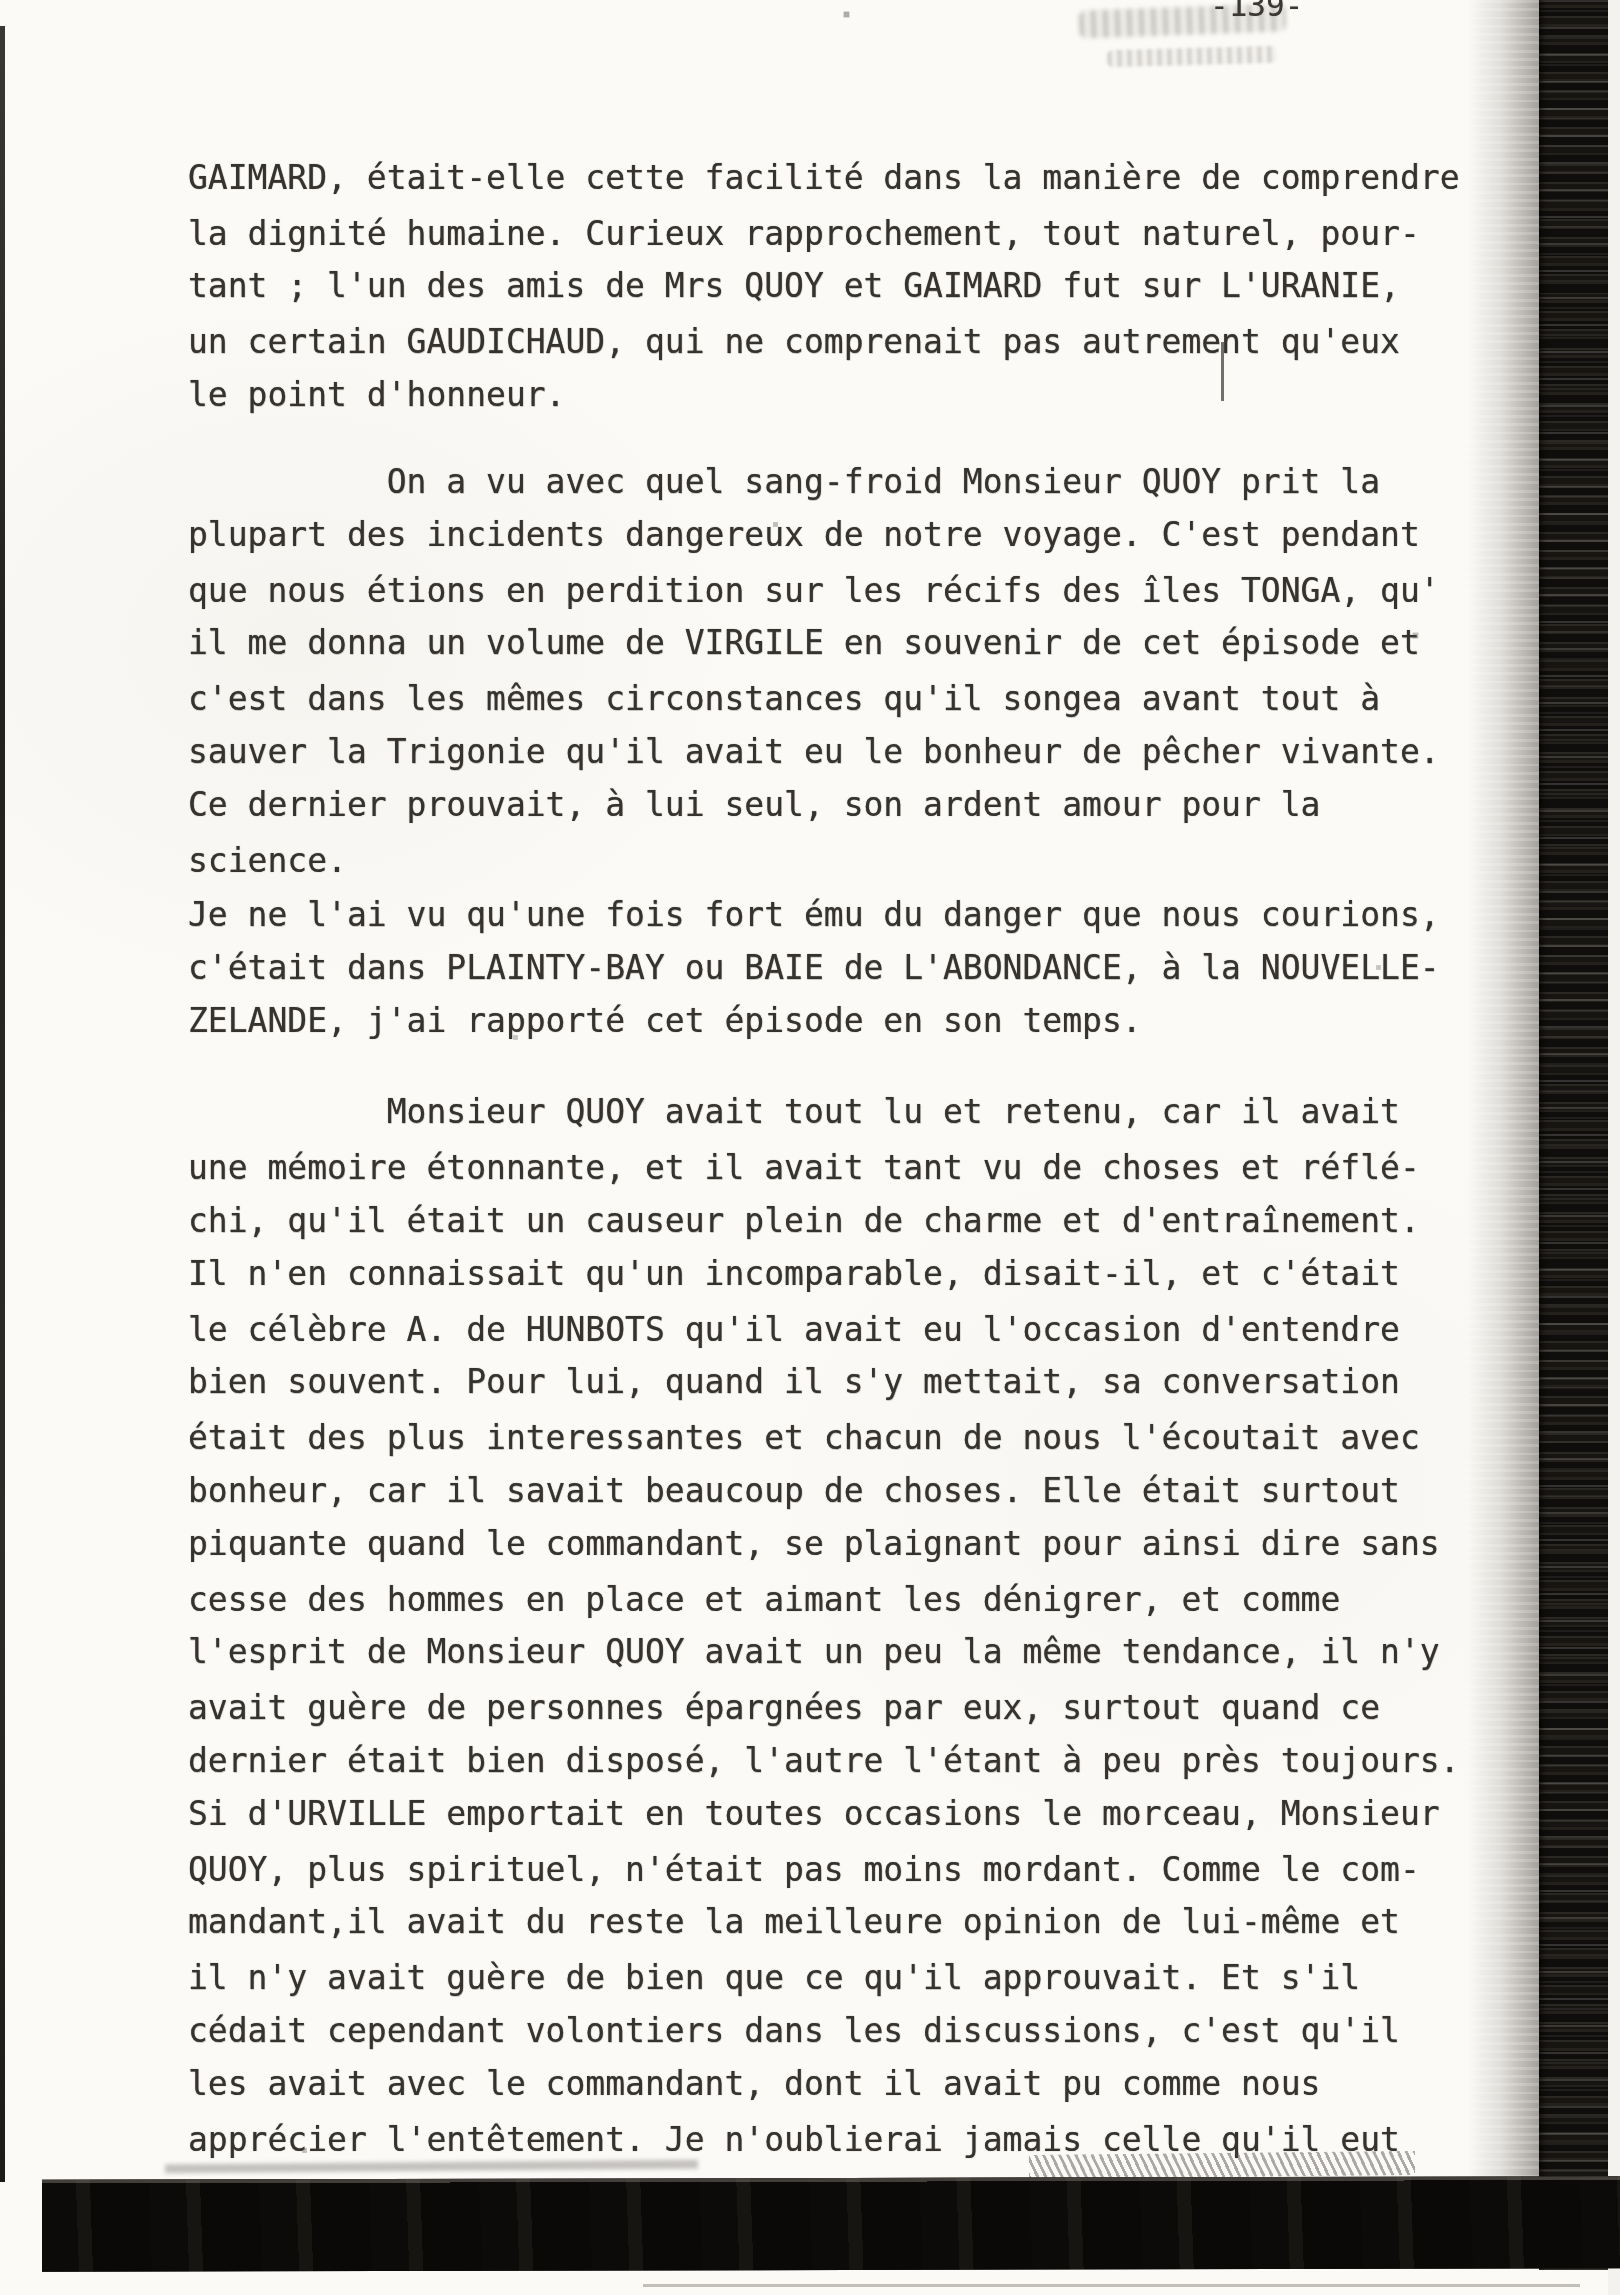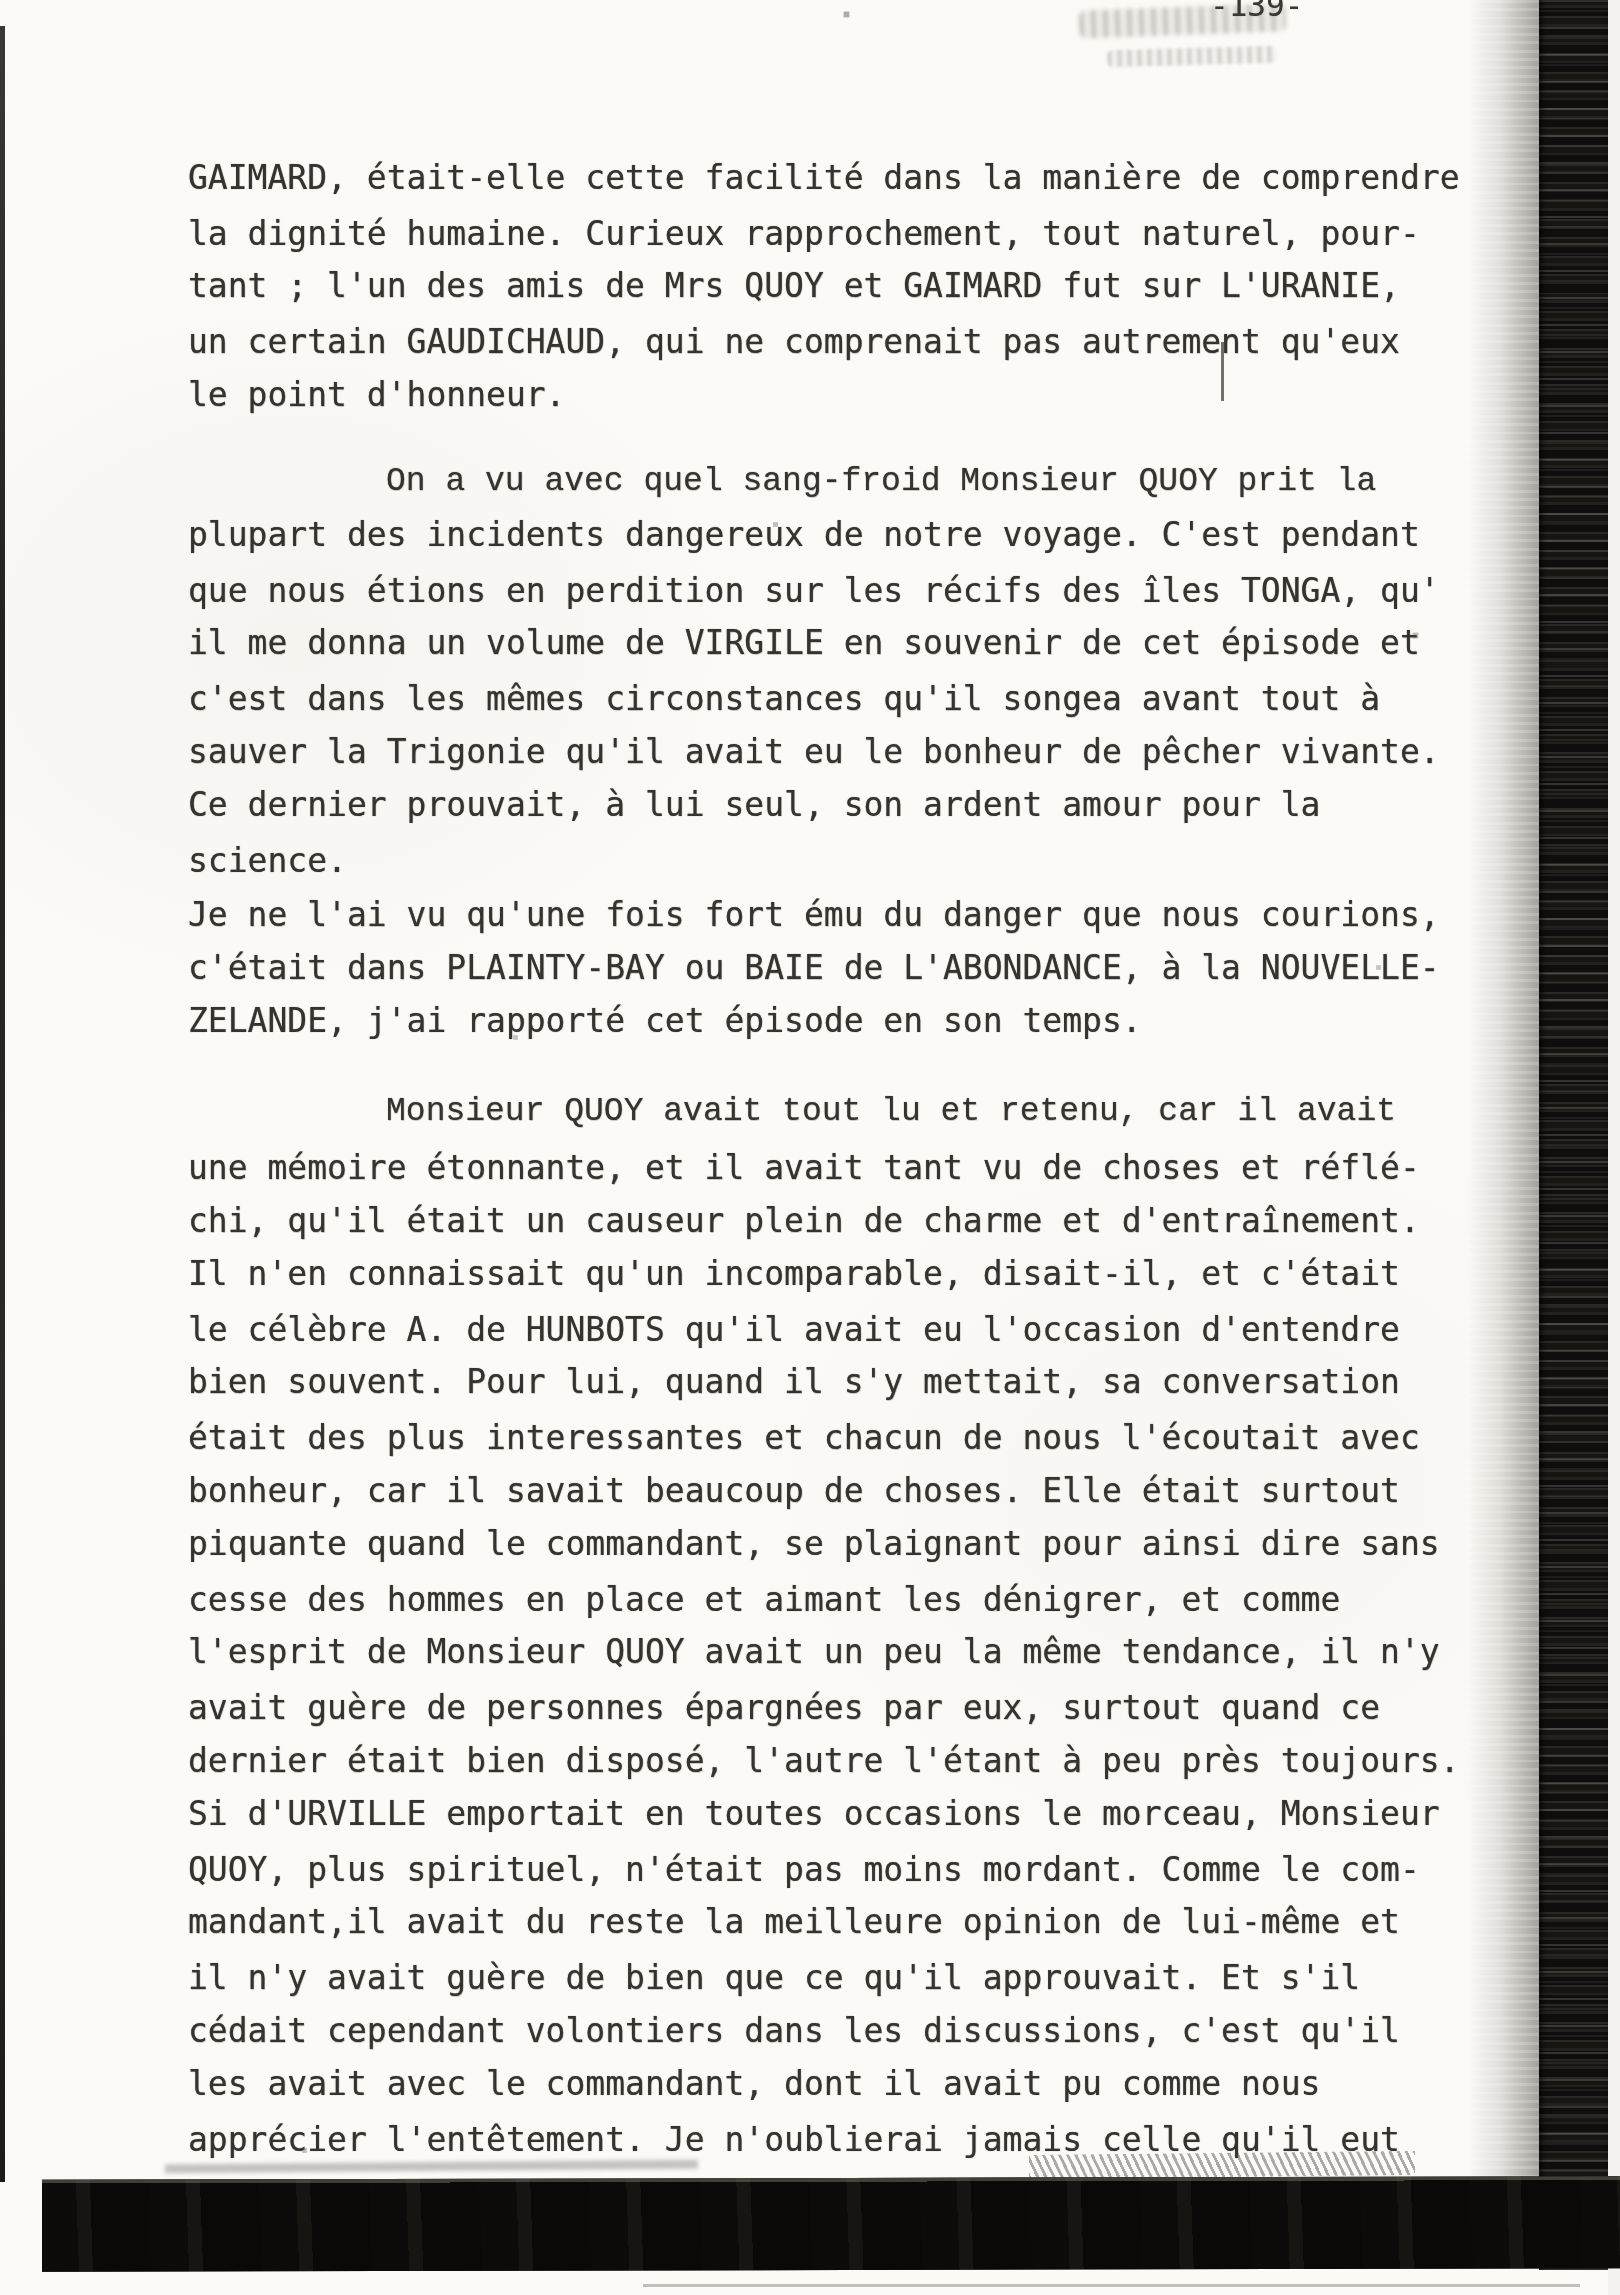--- a/index.html
+++ b/index.html
@@ -24,21 +24,21 @@
     left: 171px; top: 152px; width: 1287px;
     color: #36332f;
     font-size: 33px;
     line-height: 54px;
     letter-spacing: 0px;
     text-shadow: 0 0 1.1px rgba(45,42,38,.55), 0.5px 0.5px 0 rgba(45,42,38,.18);
     white-space: pre;
     margin-left: 17px;
   }
   .para { margin: 0; }
-  .para.indent .line:first-child { padding-left: 10ch; font-family: Liberation Mono, monospace; }
+  .para.indent .line:first-child { padding-left: 10ch; }
   .line { height: 54px; }
   
   .page-number {
     position: absolute;
     left: 1210px; top: -13px;
     font-size: 31px;
     color: #3b3834;
     text-shadow: 0 0 0.9px rgba(45,42,38,.5);
   }
   

